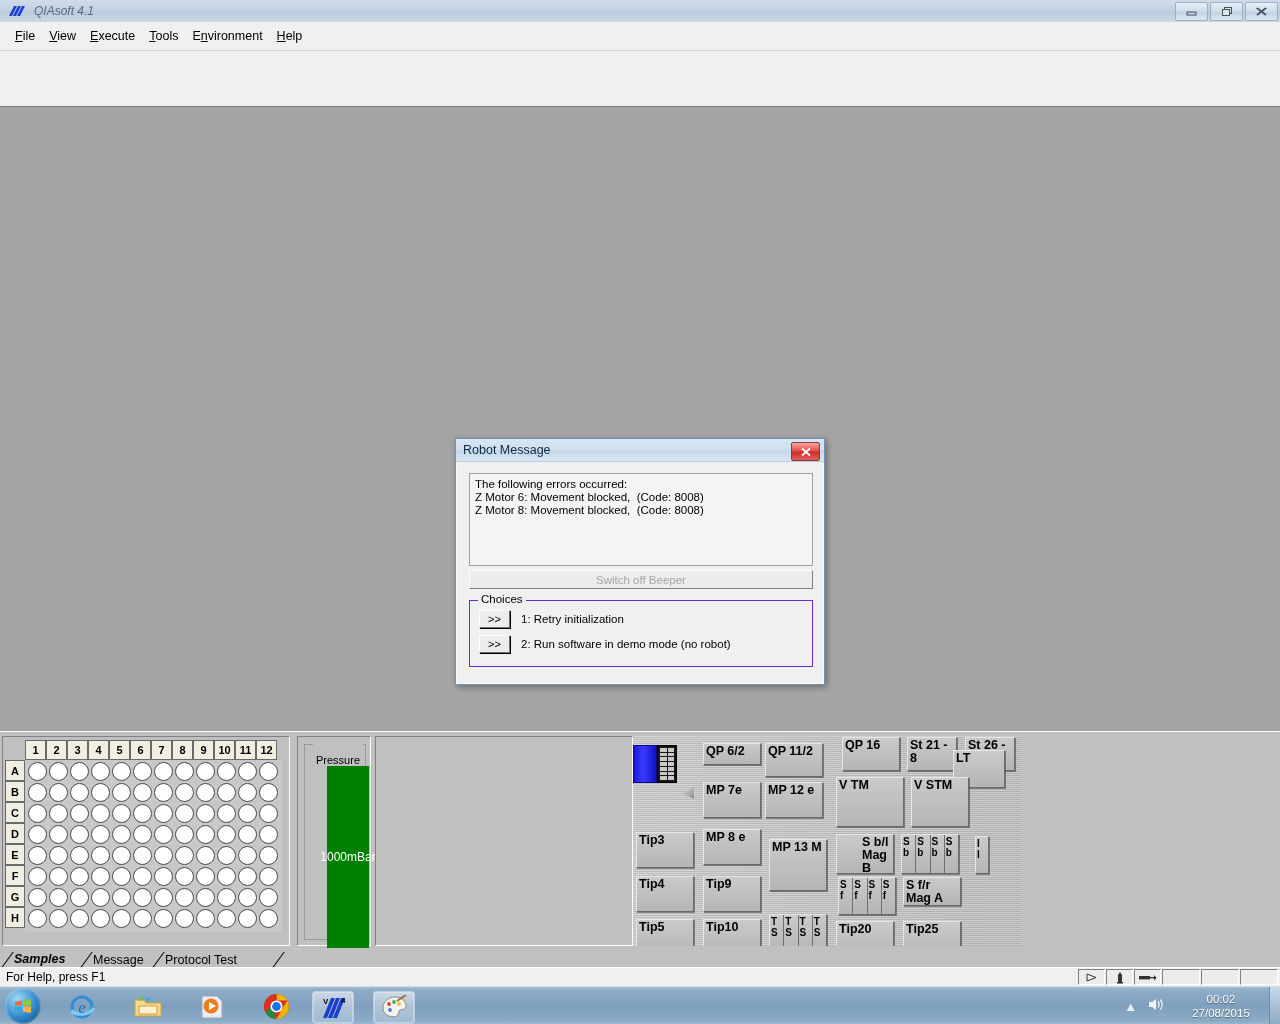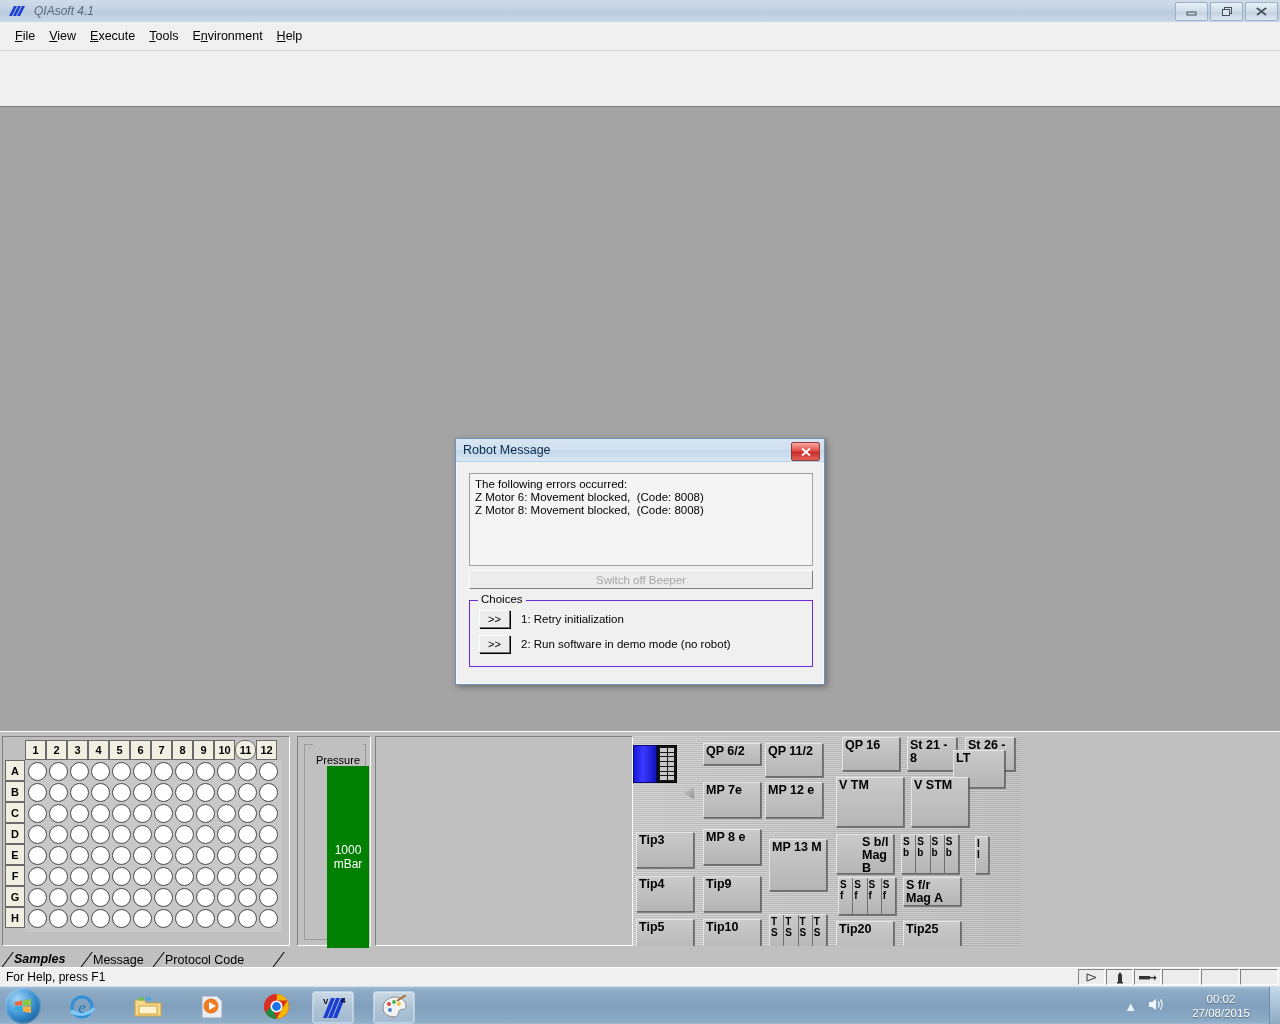--- a/index.html
+++ b/index.html
@@ -221,21 +221,21 @@
   #pressgroup{
     position:absolute;left:6px;top:7px;width:62px;height:196px;
     border:1px solid #9a9a9a;box-sizing:border-box;
   }
   #press-legend{
     position:absolute;left:8px;top:-7px;background:#c0c0c0;padding:16px 3px;font-size:11px;color:#000;
   }
   #pressbar{
     position:absolute;left:22px;top:21px;width:42px;height:182px;
     background:#008000;
-    display:flex;flex-direction:column;align-items:center;justify-content:center;
+    display:flex;flex-direction:row;align-items:center;justify-content:center;
     color:#ffffff;font-size:12px;line-height:14px;text-align:center;
   }
 
   
   #blankpane{
     position:absolute;left:375px;top:4px;width:258px;height:210px;
     background:#c0c0c0;
     border-top:1px solid #808080;border-left:1px solid #808080;
     border-right:1px solid #ffffff;border-bottom:1px solid #ffffff;
     box-sizing:border-box;
@@ -471,21 +471,21 @@
         <div class="pcell phead" style="left: 20px; top: 0px; width: 21px; height: 20px;">1</div>
         <div class="pcell phead" style="left: 41px; top: 0px; width: 21px; height: 20px;">2</div>
         <div class="pcell phead" style="left: 62px; top: 0px; width: 21px; height: 20px;">3</div>
         <div class="pcell phead" style="left: 83px; top: 0px; width: 21px; height: 20px;">4</div>
         <div class="pcell phead" style="left: 104px; top: 0px; width: 21px; height: 20px;">5</div>
         <div class="pcell phead" style="left: 125px; top: 0px; width: 21px; height: 20px;">6</div>
         <div class="pcell phead" style="left: 146px; top: 0px; width: 21px; height: 20px;">7</div>
         <div class="pcell phead" style="left: 167px; top: 0px; width: 21px; height: 20px;">8</div>
         <div class="pcell phead" style="left: 188px; top: 0px; width: 21px; height: 20px;">9</div>
         <div class="pcell phead" style="left: 209px; top: 0px; width: 21px; height: 20px;">10</div>
-        <div class="pcell phead" style="left: 230px; top: 0px; width: 21px; height: 20px; border-radius: 9px;">11</div>
+        <div class="pcell phead" style="left: 230px; top: 0px; width: 21px; height: 20px;">11</div>
         <div class="pcell phead" style="left: 251px; top: 0px; width: 21px; height: 20px;">12</div>
         <div class="pcell phead" style="left: 0px; top: 20px; width: 20px; height: 21px;">A</div>
         <div class="pcell phead" style="left: 0px; top: 41px; width: 20px; height: 21px;">B</div>
         <div class="pcell phead" style="left: 0px; top: 62px; width: 20px; height: 21px;">C</div>
         <div class="pcell phead" style="left: 0px; top: 83px; width: 20px; height: 21px;">D</div>
         <div class="pcell phead" style="left: 0px; top: 104px; width: 20px; height: 21px;">E</div>
         <div class="pcell phead" style="left: 0px; top: 125px; width: 20px; height: 21px;">F</div>
         <div class="pcell phead" style="left: 0px; top: 146px; width: 20px; height: 21px;">G</div>
         <div class="pcell phead" style="left: 0px; top: 167px; width: 20px; height: 21px;">H</div>
         <div class="pcell pwell-cell" style="left: 22px; top: 21px; width: 21px; height: 21px; background: transparent;">
@@ -776,21 +776,21 @@
         <div class="pcell pwell-cell" style="left: 253px; top: 168px; width: 21px; height: 21px; background: transparent;">
           <div class="pwell"></div>
         </div>
       </div>
     <div id="tabs">
         <span class="tabsep" style="left: -2px; transform: skewX(-12deg);">╱</span>
         <div class="tab active" style="left: 4px; font-style: italic;">Samples</div>
         <span class="tabsep" style="left: 77px; transform: skewX(-12deg);">╱</span>
         <div class="tab" style="left: 83px;">Message</div>
         <span class="tabsep" style="left: 149px; transform: skewX(-12deg);">╱</span>
-        <div class="tab" style="left: 155px;">Protocol Code</div>
+        <div class="tab" style="left: 155px;">Protocol Test</div>
         <span class="tabsep" style="left: 269px; transform: skewX(-12deg);">╱</span>
       </div>
   </div>
 
   <div id="presspane">
     <div id="pressgroup">
       <span id="press-legend">Pressure</span>
       <div id="pressbar">
         <span>1000</span>
         <span>mBar</span>

